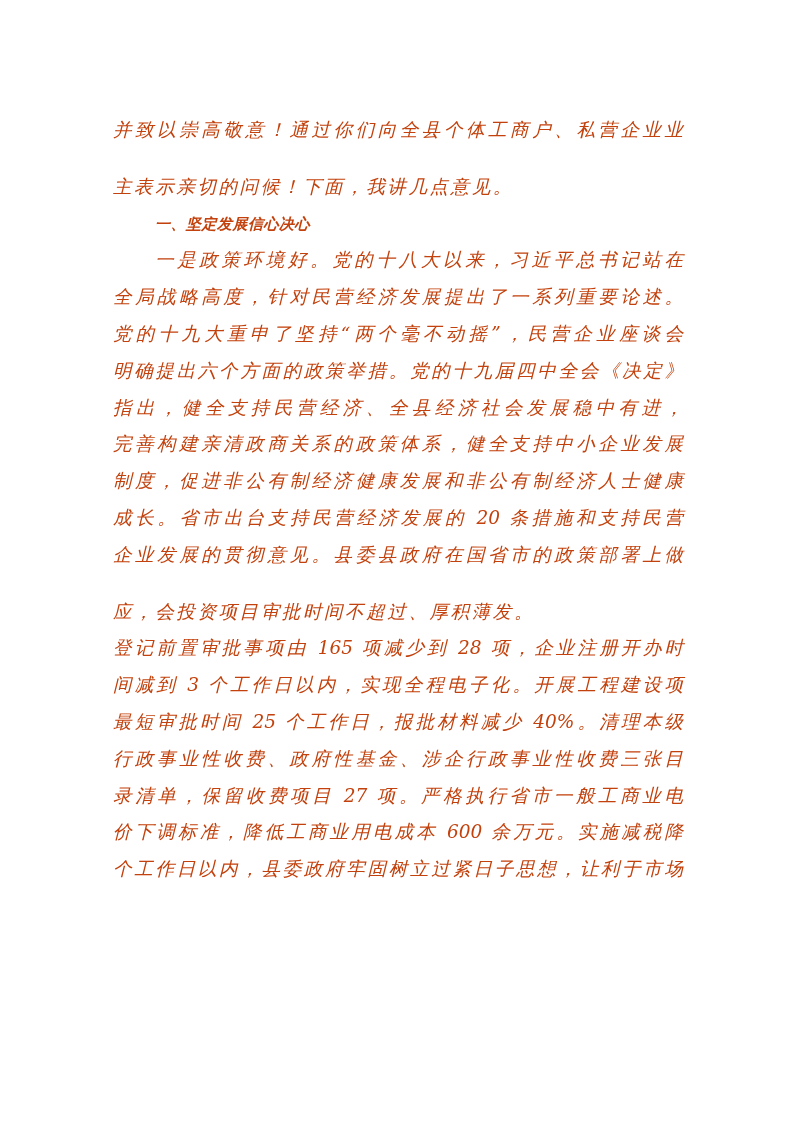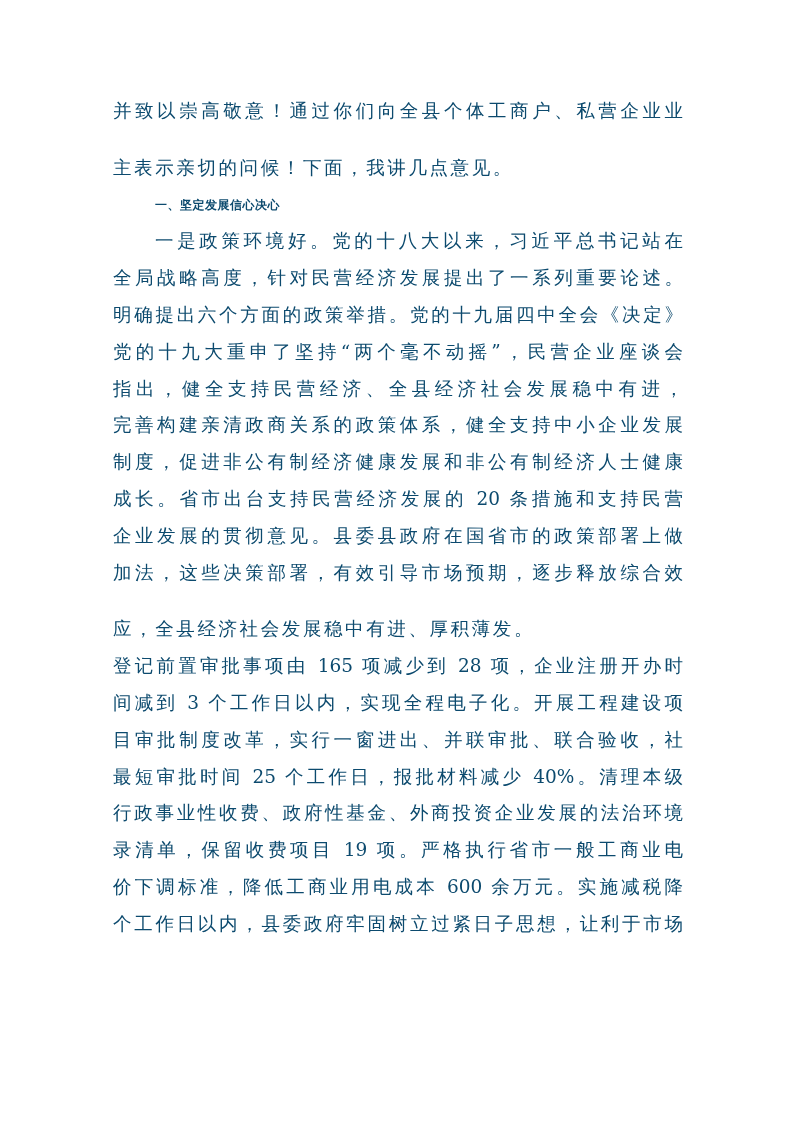--- a/index.html
+++ b/index.html
@@ -1,68 +1,67 @@
 <!DOCTYPE html>
 <html><head>
 <meta charset="utf-8">
 <style>
   html, body { margin: 0; padding: 0; background: #ffffff; }
   body { width: 793px; height: 1122px; position: relative; overflow: hidden; }
   .page {
     position: absolute;
     left: 113px;
-    top: 93px;
+    top: 112px;
     width: 570px;
     font-family: "DejaVu Serif", "Liberation Serif", serif;
-    color: #0c4a6e;
+    color: #c2410c;
     font-size: 18.5px;
     line-height: 36.8px;
+    font-style: italic;
   }
   .line {
     display: block;
     height: 36.8px;
     white-space: nowrap;
     text-align: justify;
     text-align-last: justify;
     letter-spacing: 0px;
   }
   .line.last { text-align-last: left; letter-spacing: 2.6px; margin-top: 20px; }
   .indent { padding-left: 42px; }
   .heading {
     font-family: "DejaVu Sans", "Liberation Sans", sans-serif;
     font-weight: bold;
-    font-size: 12px;
+    font-size: 15px;
     padding-left: 42px;
     text-align-last: left;
     letter-spacing: 0.5px;
   }
   .lead { font-weight: normal; }
 </style>
 </head>
 <body>
 
 <div class="page">
   <span class="line">并致以崇高敬意！通过你们向全县个体工商户、私营企业业</span>
   <span class="line last">主表示亲切的问候！下面，我讲几点意见。</span>
 
   <span class="line heading">一、坚定发展信心决心</span>
 
   <span class="line indent"><span class="lead">一是政策环境好。</span><span>党的十八大以来，习近平总书记站在</span></span>
   <span class="line">全局战略高度，针对民营经济发展提出了一系列重要论述。</span>
+  <span class="line">党的十九大重申了坚持“两个毫不动摇”，民营企业座谈会</span>
   <span class="line">明确提出六个方面的政策举措。党的十九届四中全会《决定》</span>
-  <span class="line">党的十九大重申了坚持“两个毫不动摇”，民营企业座谈会</span>
   <span class="line">指出，健全支持民营经济、全县经济社会发展稳中有进，</span>
   <span class="line">完善构建亲清政商关系的政策体系，健全支持中小企业发展</span>
   <span class="line">制度，促进非公有制经济健康发展和非公有制经济人士健康</span>
   <span class="line">成长。省市出台支持民营经济发展的 20 条措施和支持民营</span>
   <span class="line">企业发展的贯彻意见。县委县政府在国省市的政策部署上做</span>
-  <span class="line">加法，这些决策部署，有效引导市场预期，逐步释放综合效</span>
-  <span class="line last">应，全县经济社会发展稳中有进、厚积薄发。</span>
+  <span class="line last">应，会投资项目审批时间不超过、厚积薄发。</span>
 
   <span class="line">登记前置审批事项由 165 项减少到 28 项，企业注册开办时</span>
   <span class="line">间减到 3 个工作日以内，实现全程电子化。开展工程建设项</span>
-  <span class="line">目审批制度改革，实行一窗进出、并联审批、联合验收，社</span>
   <span class="line">最短审批时间 25 个工作日，报批材料减少 40%。清理本级</span>
-  <span class="line">行政事业性收费、政府性基金、外商投资企业发展的法治环境</span>
-  <span class="line">录清单，保留收费项目 19 项。严格执行省市一般工商业电</span>
+  <span class="line">行政事业性收费、政府性基金、涉企行政事业性收费三张目</span>
+  <span class="line">录清单，保留收费项目 27 项。严格执行省市一般工商业电</span>
   <span class="line">价下调标准，降低工商业用电成本 600 余万元。实施减税降</span>
   <span class="line">个工作日以内，县委政府牢固树立过紧日子思想，让利于市场</span>
 </div>
 
 </body></html>

